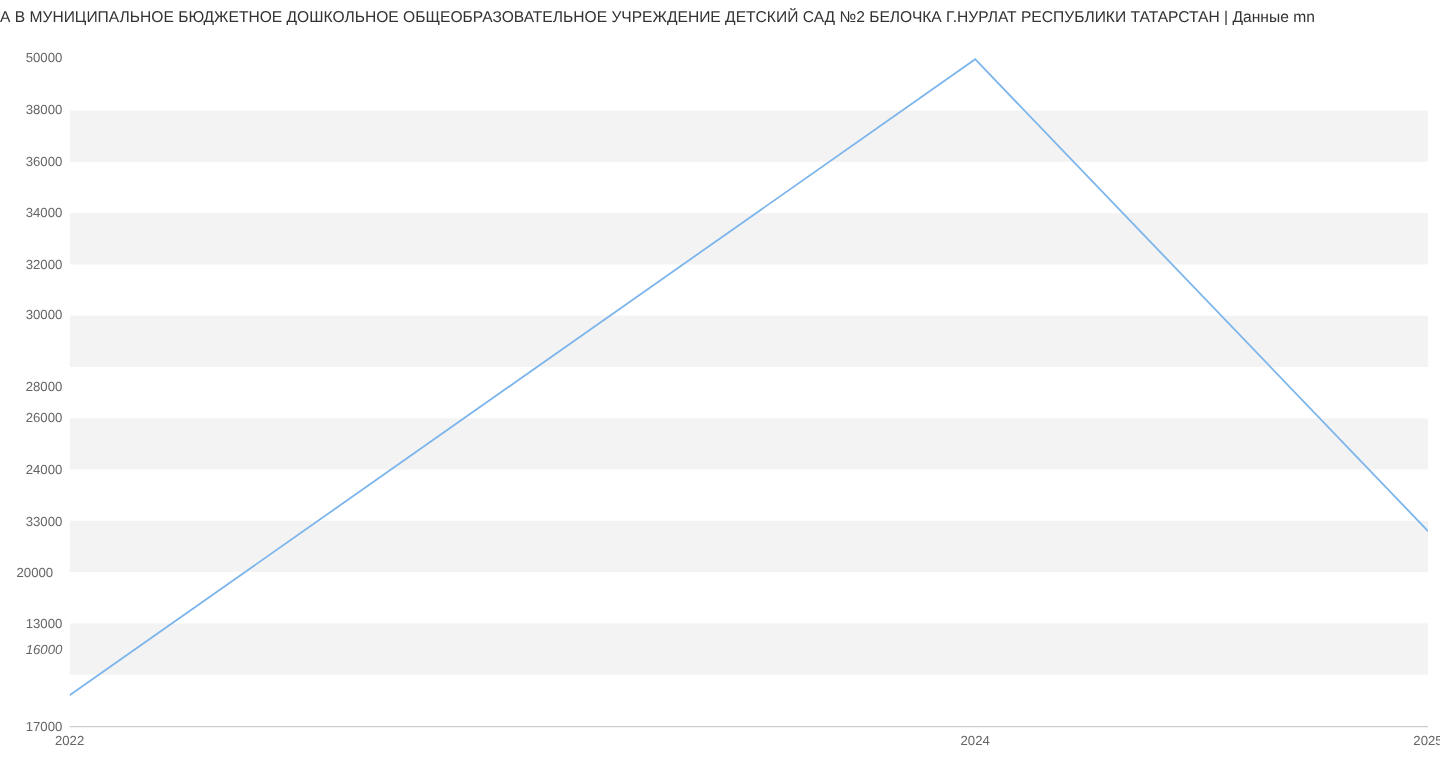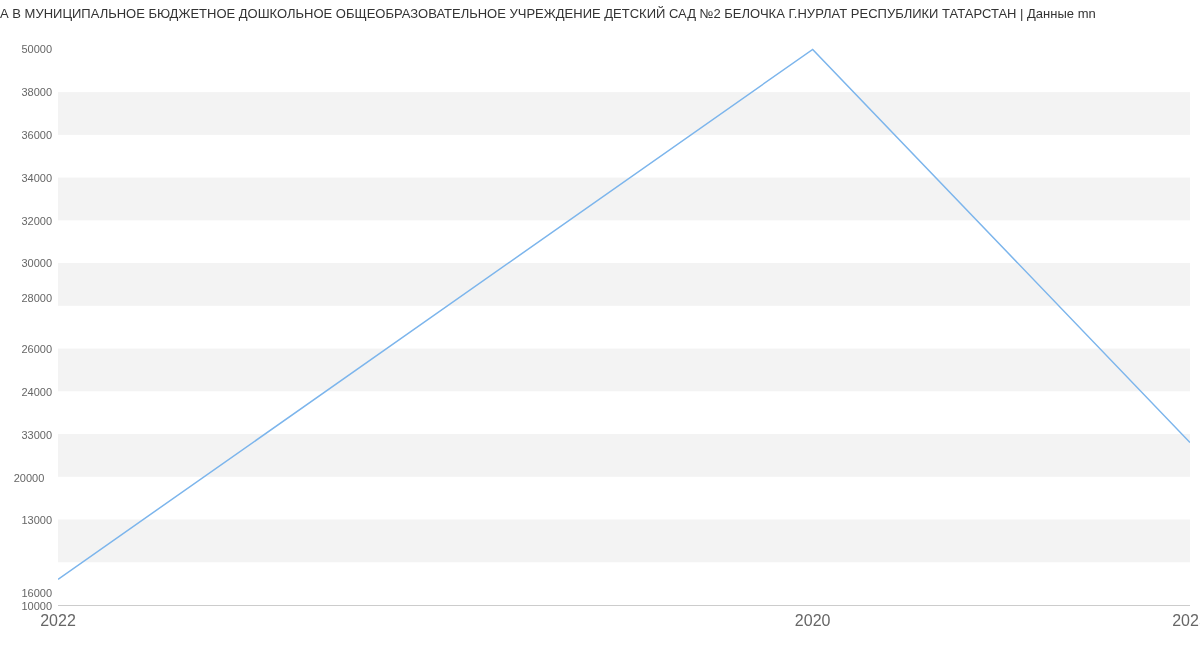--- a/index.html
+++ b/index.html
@@ -42,21 +42,21 @@
       right: 1148px;
       font-size: 11px;
       color: #666;
       text-align: right;
       width: 46px;
       transform: translateY(-50%);
     }
     .x-tick-label {
       position: absolute;
       top: 612px;
-      font-size: 16px;
+      font-size: 11px;
       color: #666;
       transform: translateX(-50%);
     }
     .line-path {
       position: absolute;
       top: 0;
       left: 0;
       width: 100%;
       height: 100%;
       pointer-events: none;
@@ -74,33 +74,33 @@
           <rect x="0" y="406.74" width="1132" height="42.81" fill="#f3f3f3"></rect>
           <rect x="0" y="321.11" width="1132" height="42.81" fill="#f3f3f3"></rect>
           <rect x="0" y="235.48" width="1132" height="42.81" fill="#f3f3f3"></rect>
           <rect x="0" y="149.85" width="1132" height="42.81" fill="#f3f3f3"></rect>
           <rect x="0" y="64.22" width="1132" height="42.81" fill="#f3f3f3"></rect>
         </g>
       <polyline id="series-line" fill="none" stroke-width="1.5" points="0.00,552.31 754.67,21.41 1132.00,415.30" stroke="#7cb5ec"></polyline>
     </svg>
   </div>
   <div id="y-labels">
-      <div class="y-tick-label" style="top: 606px;">10000</div>
-      <div class="y-tick-label" style="top: 593px;">16000</div>
+      <div class="y-tick-label" style="top: 606px;">17000</div>
+      <div class="y-tick-label" style="top: 542px; font-style: italic;">16000</div>
       <div class="y-tick-label" style="top: 520.37px;">13000</div>
       <div class="y-tick-label" style="top: 477.556px; text-align: center;">20000</div>
       <div class="y-tick-label" style="top: 434.741px;">33000</div>
       <div class="y-tick-label" style="top: 391.926px;">24000</div>
       <div class="y-tick-label" style="top: 349.111px;">26000</div>
-      <div class="y-tick-label" style="top: 298px; text-align: right;">28000</div>
+      <div class="y-tick-label" style="top: 323px; text-align: right;">28000</div>
       <div class="y-tick-label" style="top: 263.481px;">30000</div>
       <div class="y-tick-label" style="top: 220.667px;">32000</div>
       <div class="y-tick-label" style="top: 177.852px;">34000</div>
       <div class="y-tick-label" style="top: 135.037px; text-align: right;">36000</div>
       <div class="y-tick-label" style="top: 92.2222px;">38000</div>
       <div class="y-tick-label" style="top: 49.4074px;">50000</div>
     </div>
   <div id="x-labels">
       <div class="x-tick-label" style="left: 58px;">2022</div>
-      <div class="x-tick-label" style="left: 812.667px;">2020</div>
+      <div class="x-tick-label" style="left: 812.667px;">2024</div>
       <div class="x-tick-label" style="left: 1190px;">2025</div>
     </div>
 </div>
 
 </body></html>

